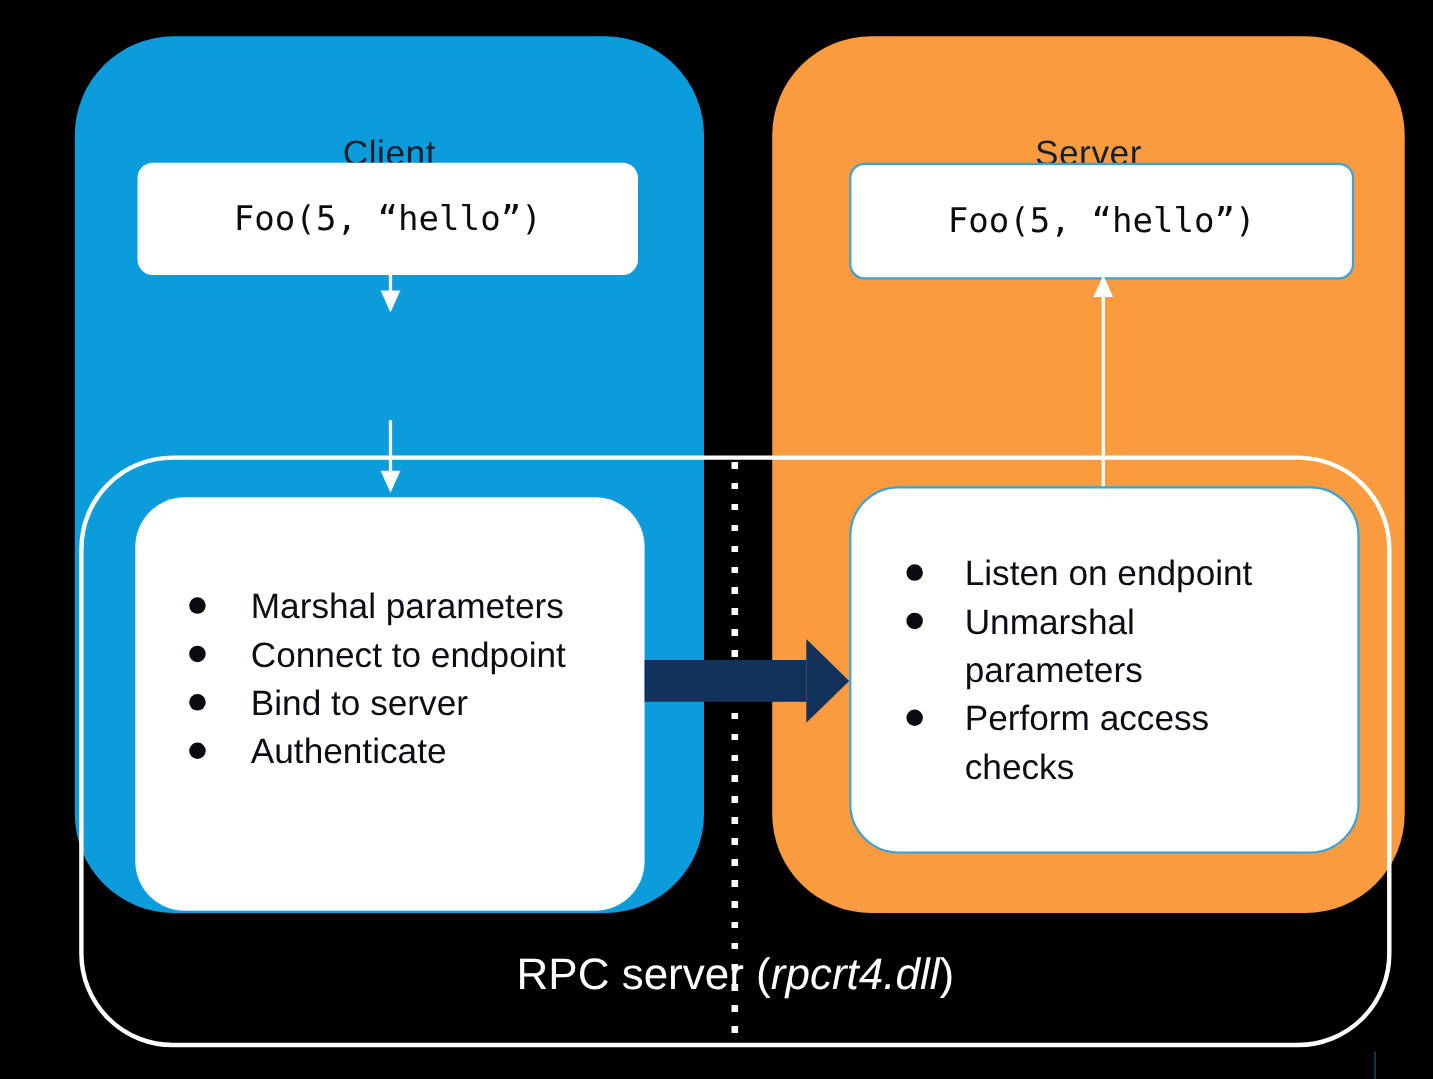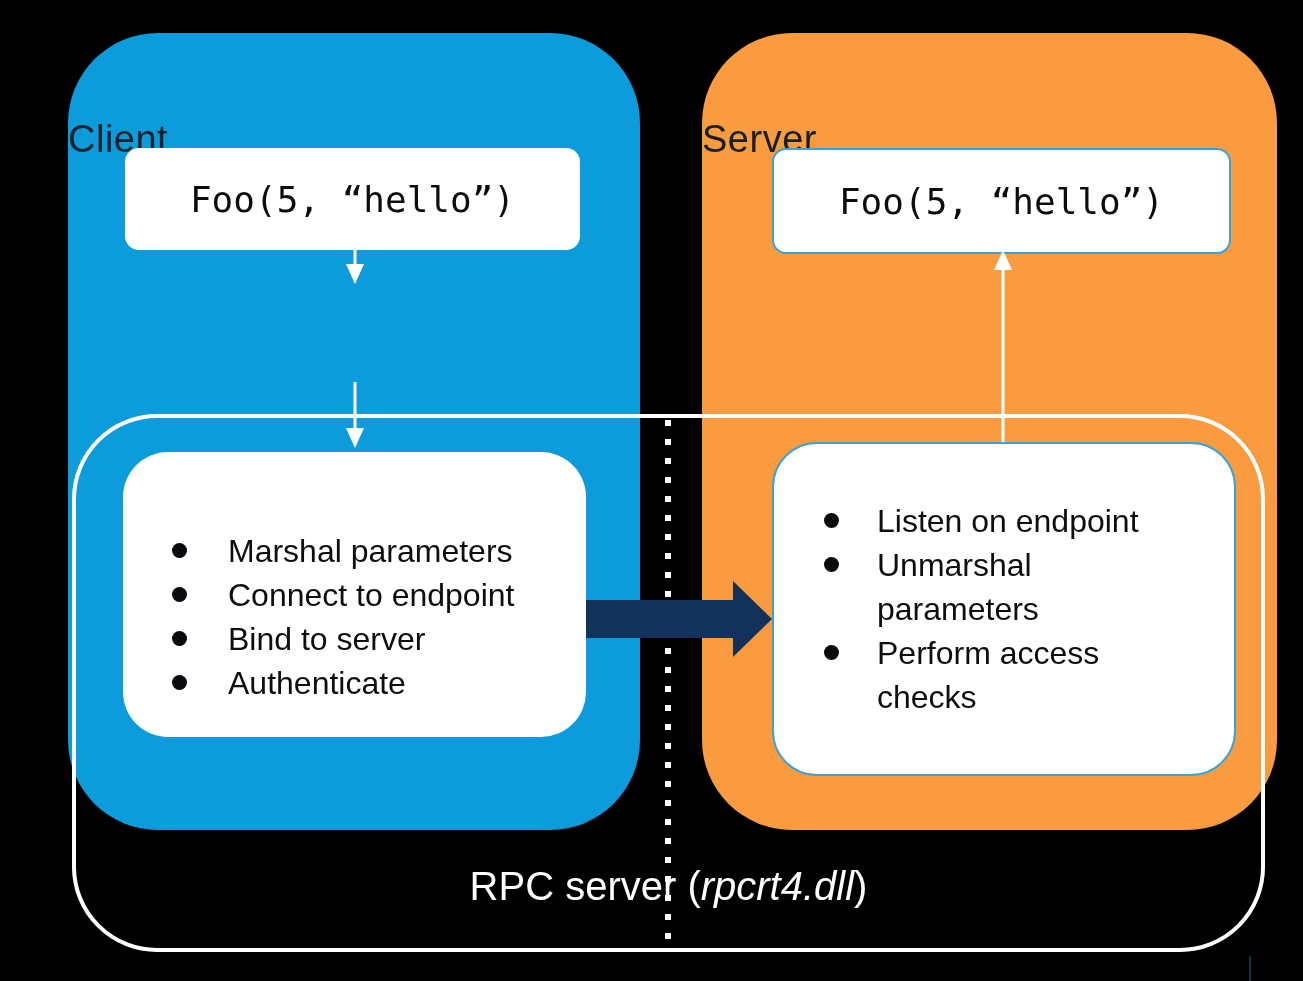--- a/index.html
+++ b/index.html
@@ -5,47 +5,47 @@
   html,body{margin:0;padding:0;background:#000;}
   .stage{
     position:relative;width:1303px;height:981px;background:var(--background,#000);
     overflow:hidden;font-family:"Liberation Sans",sans-serif;
   }
   
   .panel{position:absolute;top:33px;height:797px;border-radius:90px;}
   .panel.client{left:68px;width:572px;background:var(--client-panel,#0d9cdb);}
   .panel.server{left:702px;width:575px;background:var(--server-panel,#f99b3e);}
   .panel-title{
-    position:absolute;top:78px;left:0;width:100%;
-    font-size:38px;line-height:56px;color:#16202b;letter-spacing:.5px;
+    position:absolute;top:78px;left:0;width:100%;text-align:center;
+    font-size:32px;line-height:56px;color:#16202b;letter-spacing:.5px;
   }
   
   .rpc-outline{
     position:absolute;left:72px;top:414px;width:1185px;height:530px;
     border:4px solid #fff;border-radius:85px;background:transparent;
   }
   
   .dotted-line{
     position:absolute;left:665px;top:420px;width:6px;height:530px;
     background:repeating-linear-gradient(to bottom,#fff 0 6px,transparent 6px 19px);
   }
   
   .code-box{
     position:absolute;background:#fff;border-radius:14px;
     display:flex;align-items:center;justify-content:center;
-    font-family:"DejaVu Sans Mono",monospace;font-size:36px;color:#0c0c0c;
+    font-family:"DejaVu Sans Mono",monospace;font-size:31px;color:#0c0c0c;
   }
   .box-client-call{left:125px;top:148px;width:455px;height:102px;}
   .box-client-stub{left:125px;top:282px;width:455px;height:100px;}
   .box-server-call{left:772px;top:148px;width:455px;height:102px;border:2px solid var(--box-border,#39a3d9);}
   .steps-box{
     position:absolute;background:#fff;border-radius:45px;
     font-size:32px;line-height:44px;color:#0e0e12;
   }
-  .steps-client{left:123px;top:452px;width:463px;height:285px;}
+  .steps-client{left:123px;top:452px;width:463px;height:376px;}
   .steps-server{left:772px;top:442px;width:460px;height:330px;border:2px solid var(--box-border,#39a3d9);}
   .steps-box ul{list-style:none;margin:0;}
   .steps-client ul{padding:77px 0 0 49px;}
   .steps-server ul{padding:55px 0 0 50px;}
   .steps-box li{position:relative;padding-left:56px;}
   .steps-client li{white-space:nowrap;}
   .steps-server li{padding-left:53px;width:310px;}
   .steps-box li::before{
     content:"";position:absolute;left:0;top:14px;width:15px;height:15px;
     border-radius:50%;background:#0b0b0f;

